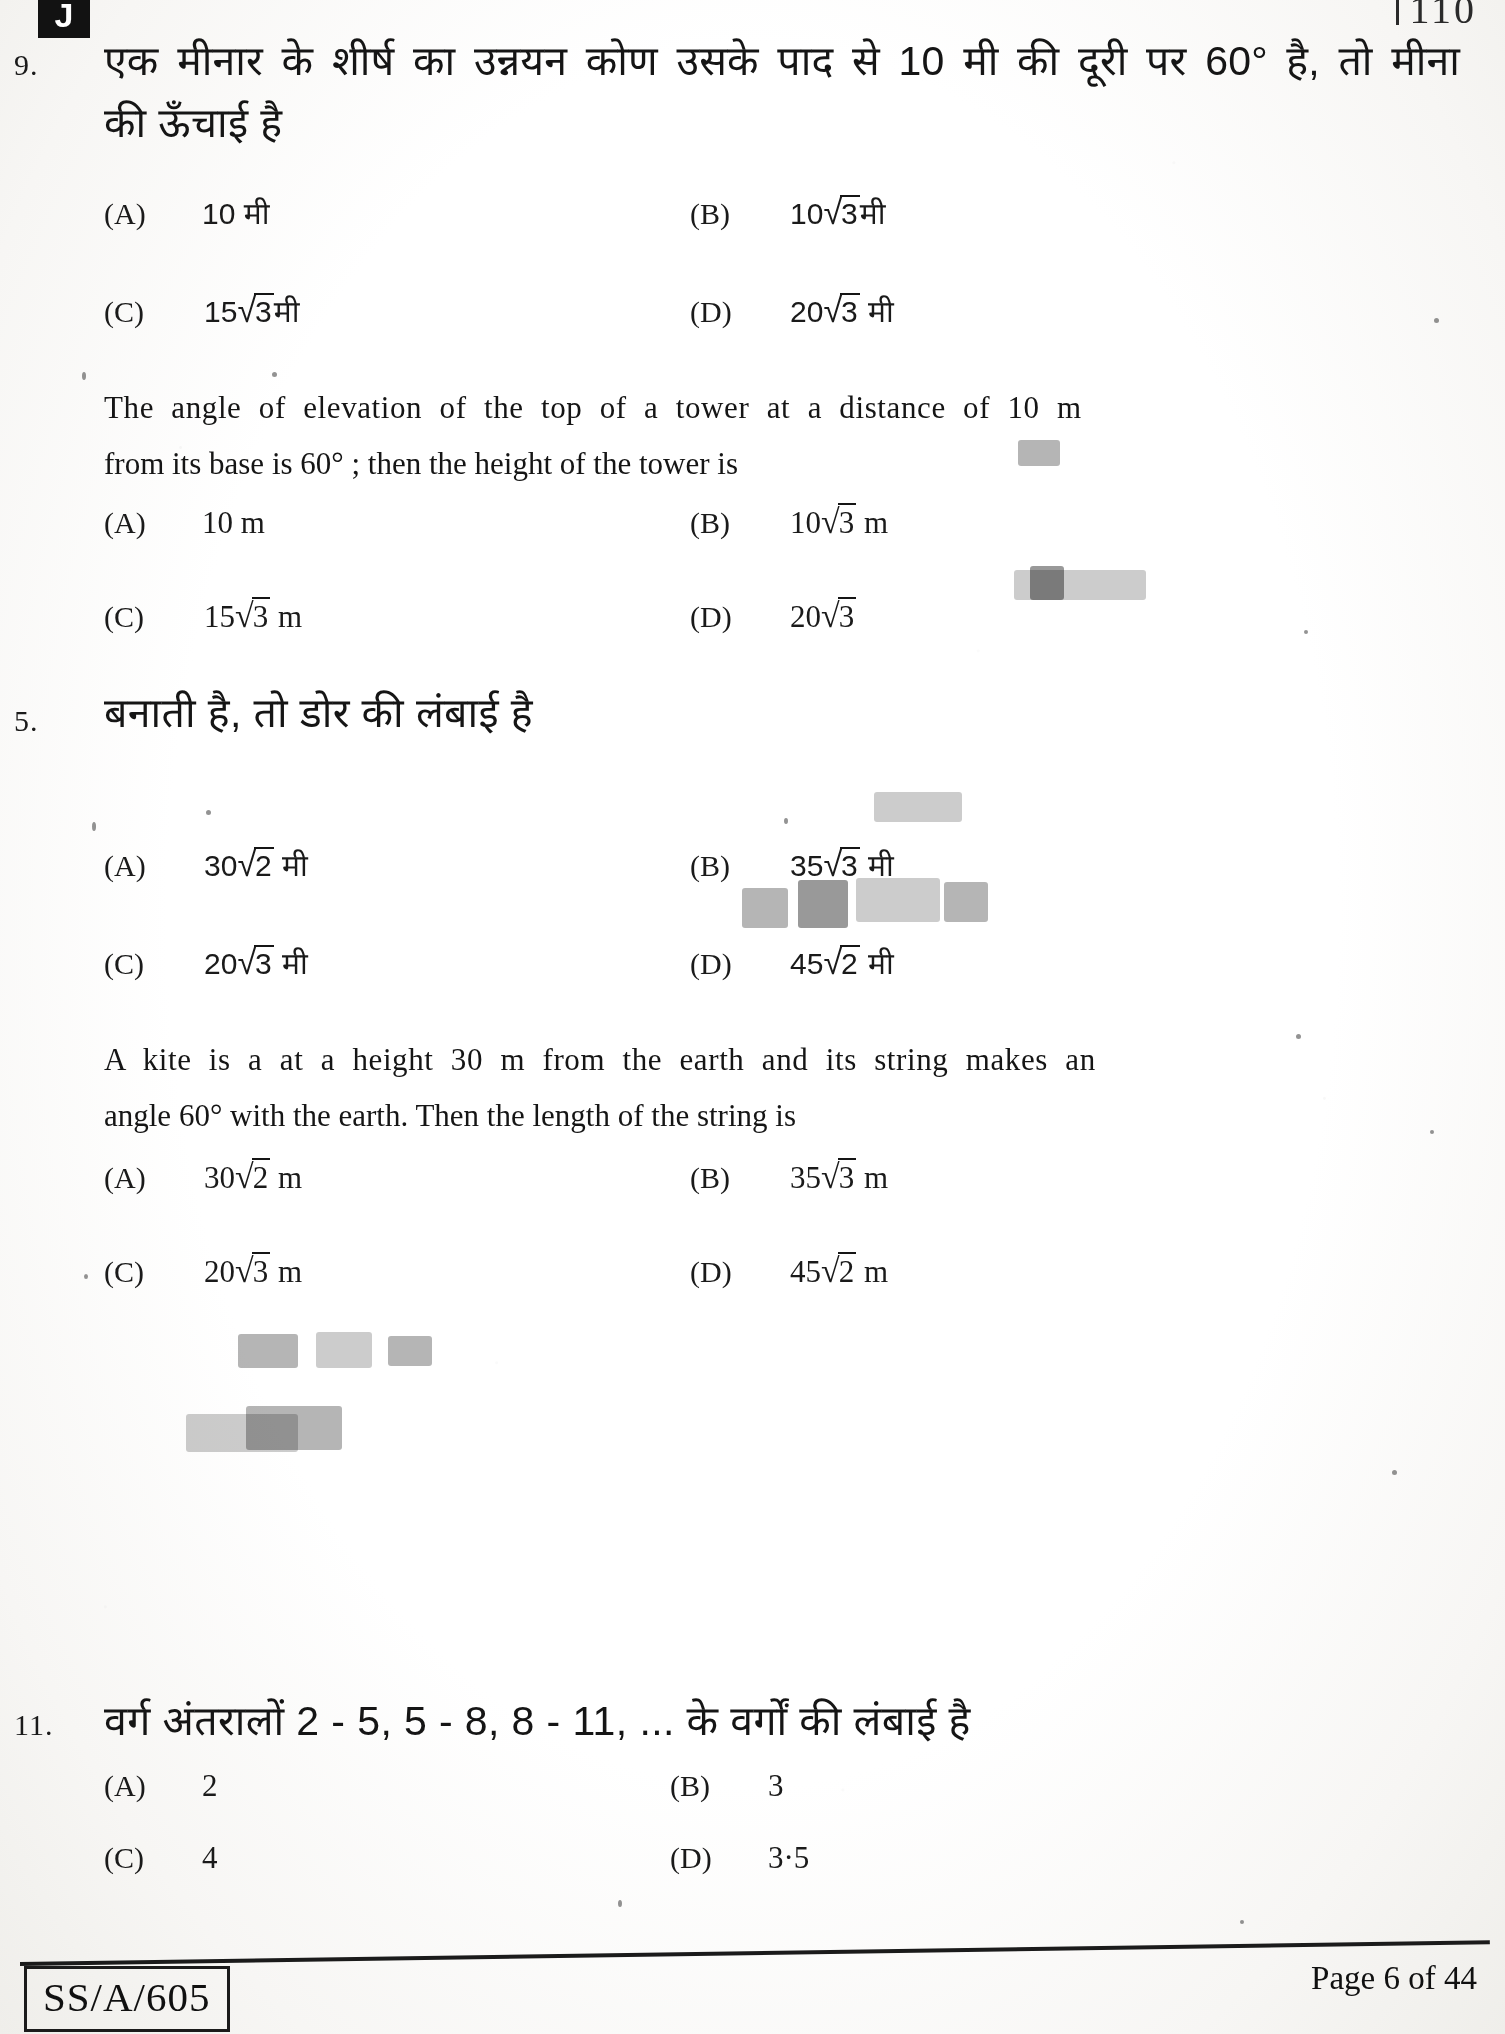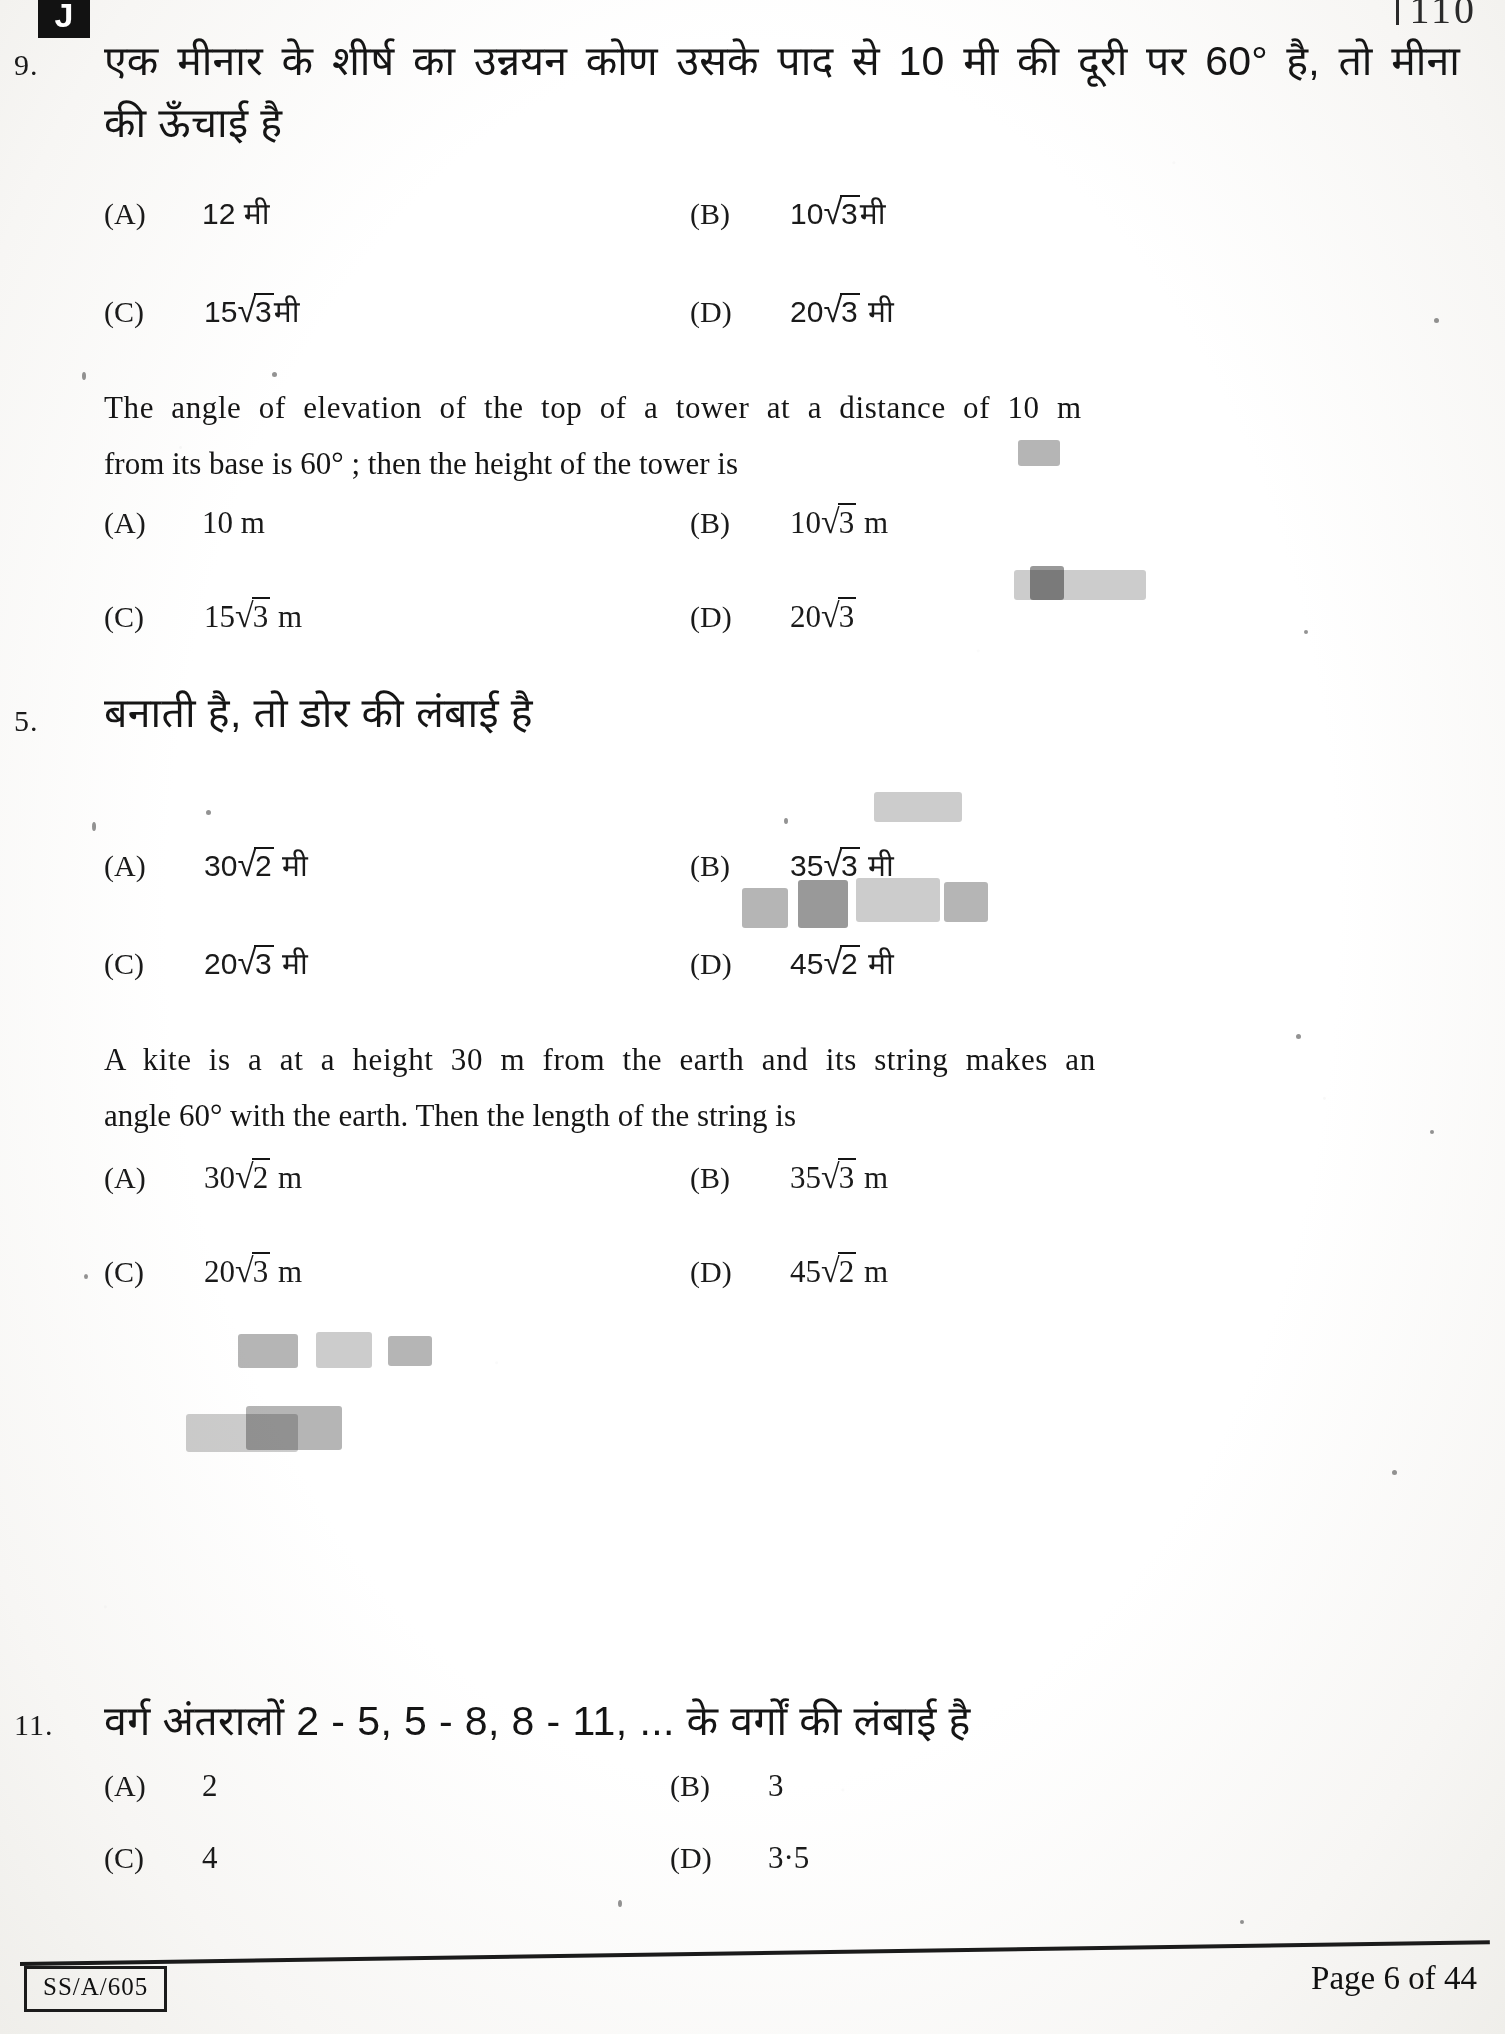--- a/index.html
+++ b/index.html
@@ -188,21 +188,21 @@
     transform: rotate(-0.85deg);
     transform-origin: left center;
   }
   .footcode {
     position: absolute;
     left: 24px;
     top: 1966px;
     border: 3px solid #1b1b1b;
     padding: 4px 16px 8px 16px;
     font-family: "Liberation Serif", serif;
-    font-size: 25px;
+    font-size: 41px;
     letter-spacing: 1px;
     color: #101010;
   }
   .footpage {
     position: absolute;
     right: 28px;
     top: 1960px;
     font-family: "Liberation Serif", serif;
     font-size: 33px;
     color: #101010;
@@ -221,21 +221,21 @@
       <div class="qnum" style="top:18px;">9.</div>
       <div class="qbody">
         <div class="line-hi justify">एक मीनार के शीर्ष का उन्नयन कोण उसके पाद से 10 मी की दूरी पर  60° है, तो मीना</div>
         <div class="line-hi">की ऊँचाई है</div>
       </div>
 
       <div class="opts" style="top:162px;">
         <div class="optrow">
           <div class="opt left">
             <span class="opt-lbl">(A)</span>
-            <span class="opt-val hi">12 मी</span>
+            <span class="opt-val hi">10 मी</span>
           </div>
           <div class="opt right">
             <span class="opt-lbl">(B)</span>
             <span class="opt-val hi">
               <span class="rad"><span>10</span><span class="sq">√</span><span class="rv">3</span></span><span>मी</span>
             </span>
           </div>
         </div>
         <div class="optrow" style="margin-top:22px;">
           <div class="opt left">

